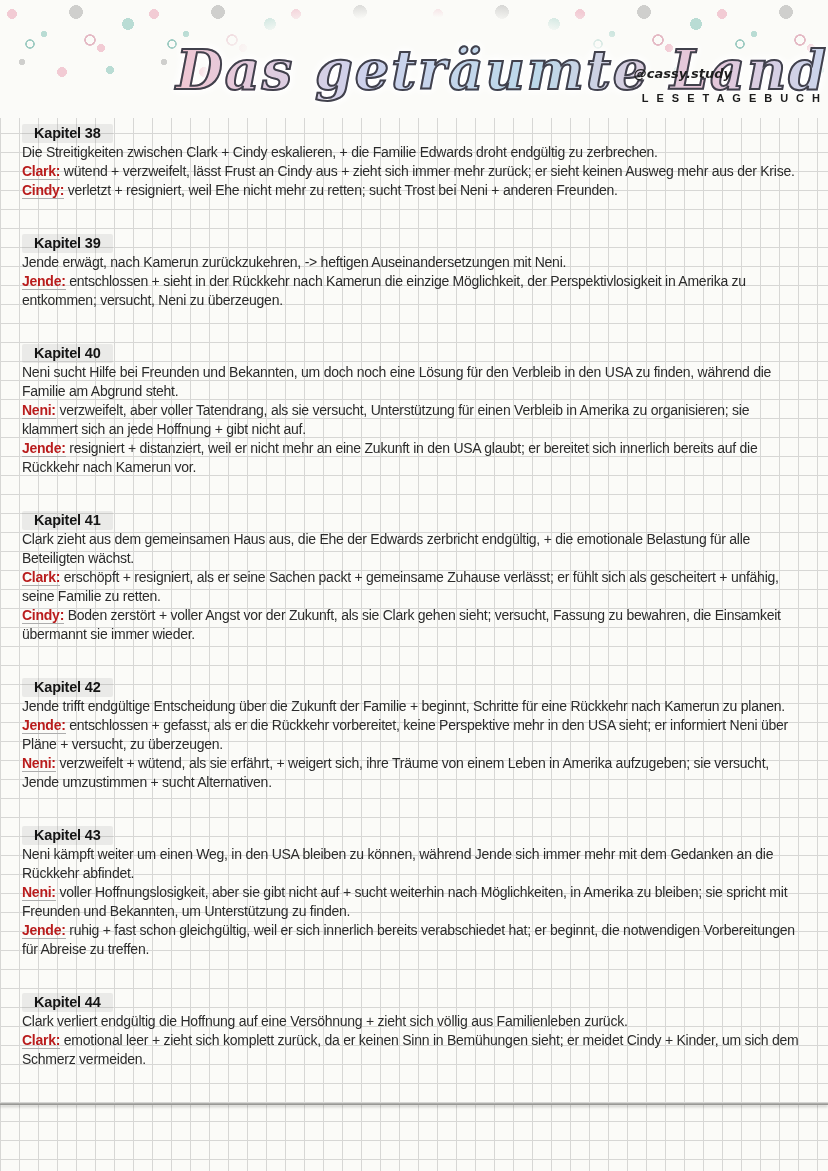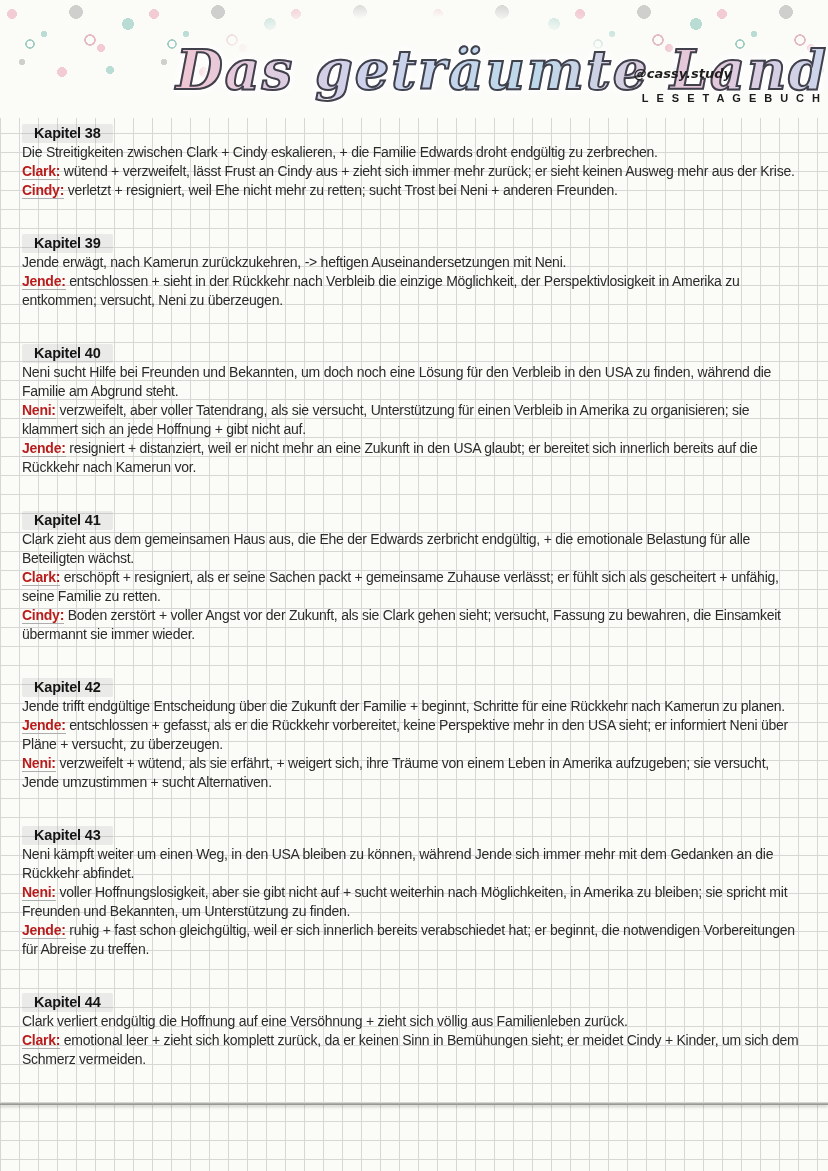--- a/index.html
+++ b/index.html
@@ -137,21 +137,21 @@
   <section class="entry">
     <h2 class="chapter">Kapitel 38</h2>
     <p>Die Streitigkeiten zwischen Clark + Cindy eskalieren, + die Familie Edwards droht endgültig zu zerbrechen.</p>
     <p><span class="lead">Clark:</span> <span>wütend + verzweifelt, lässt Frust an Cindy aus + zieht sich immer mehr zurück; er sieht keinen Ausweg mehr aus der Krise.</span></p>
     <p><span class="lead">Cindy:</span> <span>verletzt + resigniert, weil Ehe nicht mehr zu retten; sucht Trost bei Neni + anderen Freunden.</span></p>
   </section>
 
   <section class="entry">
     <h2 class="chapter">Kapitel 39</h2>
     <p>Jende erwägt, nach Kamerun zurückzukehren, -&gt; heftigen Auseinandersetzungen mit Neni.</p>
-    <p><span class="lead">Jende:</span> <span>entschlossen + sieht in der Rückkehr nach Verbleib die einzige Möglichkeit, der Perspektivlosigkeit in Amerika zu entkommen; versucht, Neni zu überzeugen.</span></p>
+    <p><span class="lead">Jende:</span> <span>entschlossen + sieht in der Rückkehr nach Kamerun die einzige Möglichkeit, der Perspektivlosigkeit in Amerika zu entkommen; versucht, Neni zu überzeugen.</span></p>
   </section>
 
   <section class="entry">
     <h2 class="chapter">Kapitel 40</h2>
     <p>Neni sucht Hilfe bei Freunden und Bekannten, um doch noch eine Lösung für den Verbleib in den USA zu finden, während die Familie am Abgrund steht.</p>
     <p><span class="lead">Neni:</span> <span>verzweifelt, aber voller Tatendrang, als sie versucht, Unterstützung für einen Verbleib in Amerika zu organisieren; sie klammert sich an jede Hoffnung + gibt nicht auf.</span></p>
     <p><span class="lead">Jende:</span> <span>resigniert + distanziert, weil er nicht mehr an eine Zukunft in den USA glaubt; er bereitet sich innerlich bereits auf die Rückkehr nach Kamerun vor.</span></p>
   </section>
 
   <section class="entry">

